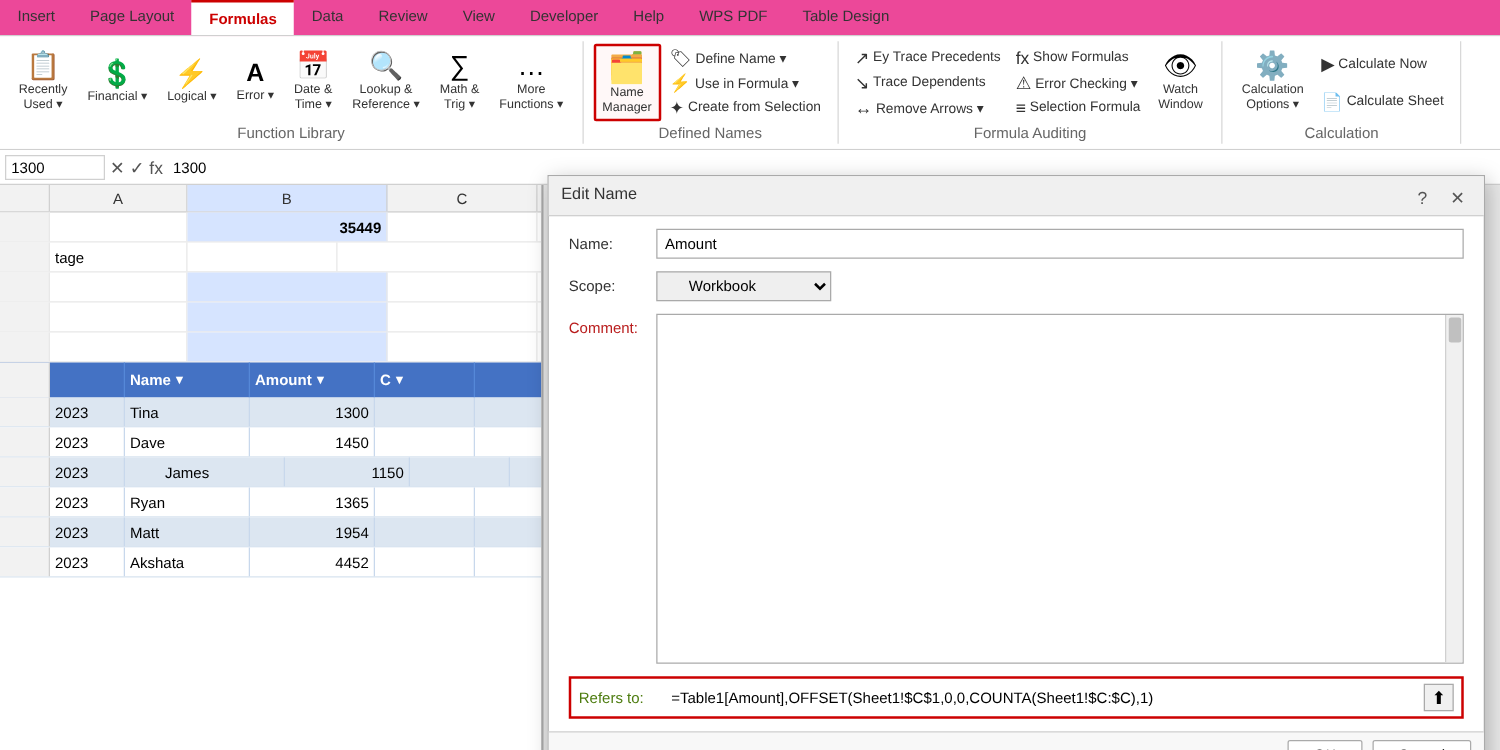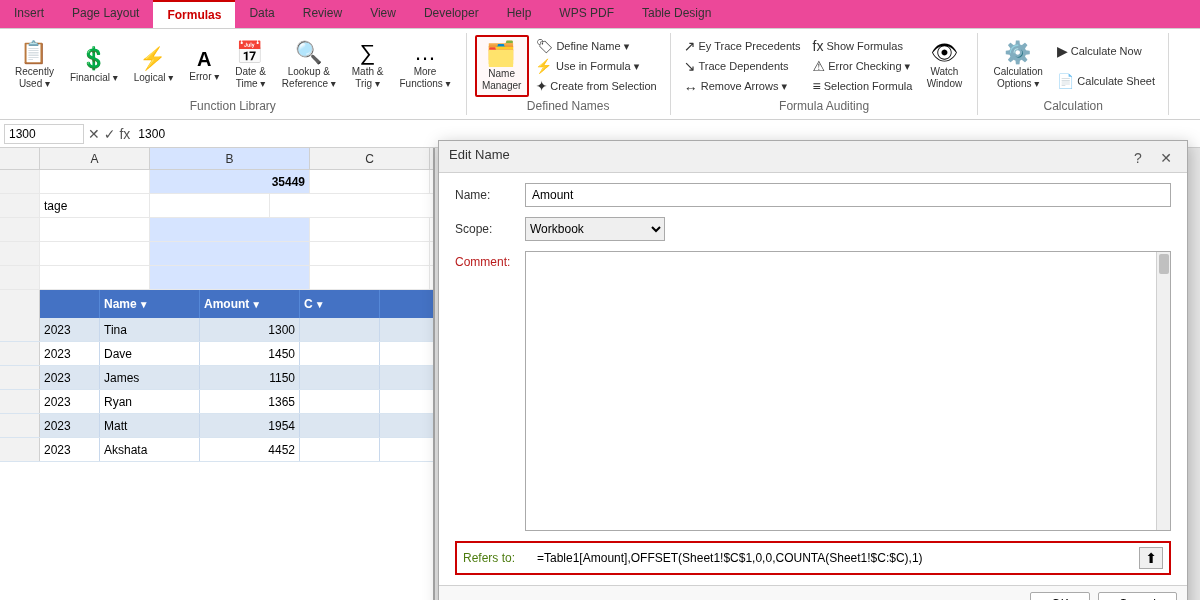--- a/index.html
+++ b/index.html
@@ -65,21 +65,21 @@
     .dialog { position: absolute; top: 140px; left: 438px; width: 750px; background: #fff; border: 1px solid #aaa; box-shadow: 2px 4px 16px rgba(0,0,0,0.25); pointer-events: auto; }
     .dialog-title-bar { display: flex; align-items: flex-start; justify-content: space-between; background: #f0f0f0; border-bottom: 1px solid #d0d0d0; padding: 6px 10px; height: 32px; }
     .dialog-title { font-size: 13px; font-weight: 500; color: #333; }
     .dialog-title-icons { display: flex; gap: 6px; align-items: center; }
     .dialog-icon-btn { width: 22px; height: 22px; display: flex; align-items: center; justify-content: center; cursor: pointer; font-size: 14px; color: #555; border: 1px solid transparent; }
 
     .dialog-body { padding: 10px 16px; }
     .dialog-row { display: flex; align-items: center; margin-bottom: 10px; }
     .dialog-label { width: 70px; font-size: 12px; color: #333; }
     .dialog-input { flex: 1; border: 1px solid #aaa; padding: 3px 6px; font-size: 12px; height: 24px; }
-    .dialog-select { width: 140px; border: 1px solid #aaa; padding: 2px 0; font-size: 12px; height: 24px; }
+    .dialog-select { width: 140px; border: 1px solid #aaa; padding: 2px 21px; font-size: 12px; height: 24px; }
 
     .comment-area { display: flex; margin-bottom: 10px; }
     .comment-label { width: 70px; font-size: 12px; color: #b91c1c; padding-top: 4px; }
     .comment-box { flex: 1; border: 1px solid #aaa; height: 280px; position: relative; overflow: hidden; }
     .comment-scrollbar { position: absolute; right: 0; top: 0; bottom: 0; width: 14px; background: #f0f0f0; border-left: 1px solid #d0d0d0; }
     .scrollbar-thumb { width: 10px; height: 20px; background: #c0c0c0; margin: 2px; border-radius: 2px; cursor: pointer; }
 
     .refers-row { display: flex; align-items: center; border: 2px solid #c00; padding: 4px 6px; margin-top: 4px; }
     .refers-label { width: 70px; font-size: 12px; color: #4d7c0f; }
     .refers-input { flex: 1; border: none; font-size: 12px; padding: 2px 4px; outline: none; }
@@ -324,21 +324,21 @@
     <div class="table-data-row">
       <div class="cell row-num"></div>
       <div class="table-data-cell" style="width:60px;">2023</div>
       <div class="table-data-cell" style="width:100px;">Dave</div>
       <div class="table-data-cell cell-right" style="width:100px;justify-content:flex-end;">1450</div>
       <div class="table-data-cell" style="width:80px;"></div>
     </div>
     <div class="table-data-row">
       <div class="cell row-num"></div>
       <div class="table-data-cell" style="width:60px;">2023</div>
-      <div class="table-data-cell" style="width:100px;">James</div>
+      <div class="table-data-cell" style="width:100px;margin-left:28px;">James</div>
       <div class="table-data-cell cell-right" style="width:100px;justify-content:flex-end;">1150</div>
       <div class="table-data-cell" style="width:80px;"></div>
     </div>
     <div class="table-data-row">
       <div class="cell row-num"></div>
       <div class="table-data-cell" style="width:60px;">2023</div>
       <div class="table-data-cell" style="width:100px;">Ryan</div>
       <div class="table-data-cell cell-right" style="width:100px;justify-content:flex-end;">1365</div>
       <div class="table-data-cell" style="width:80px;"></div>
     </div>

